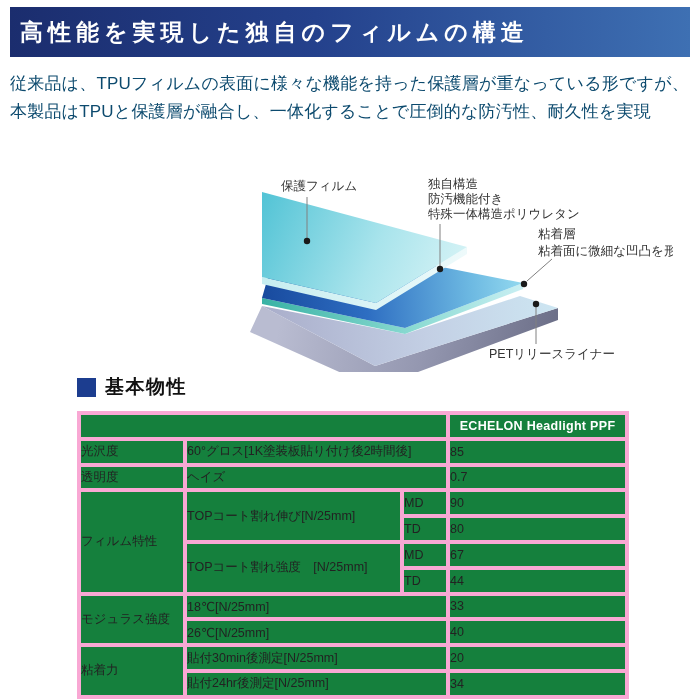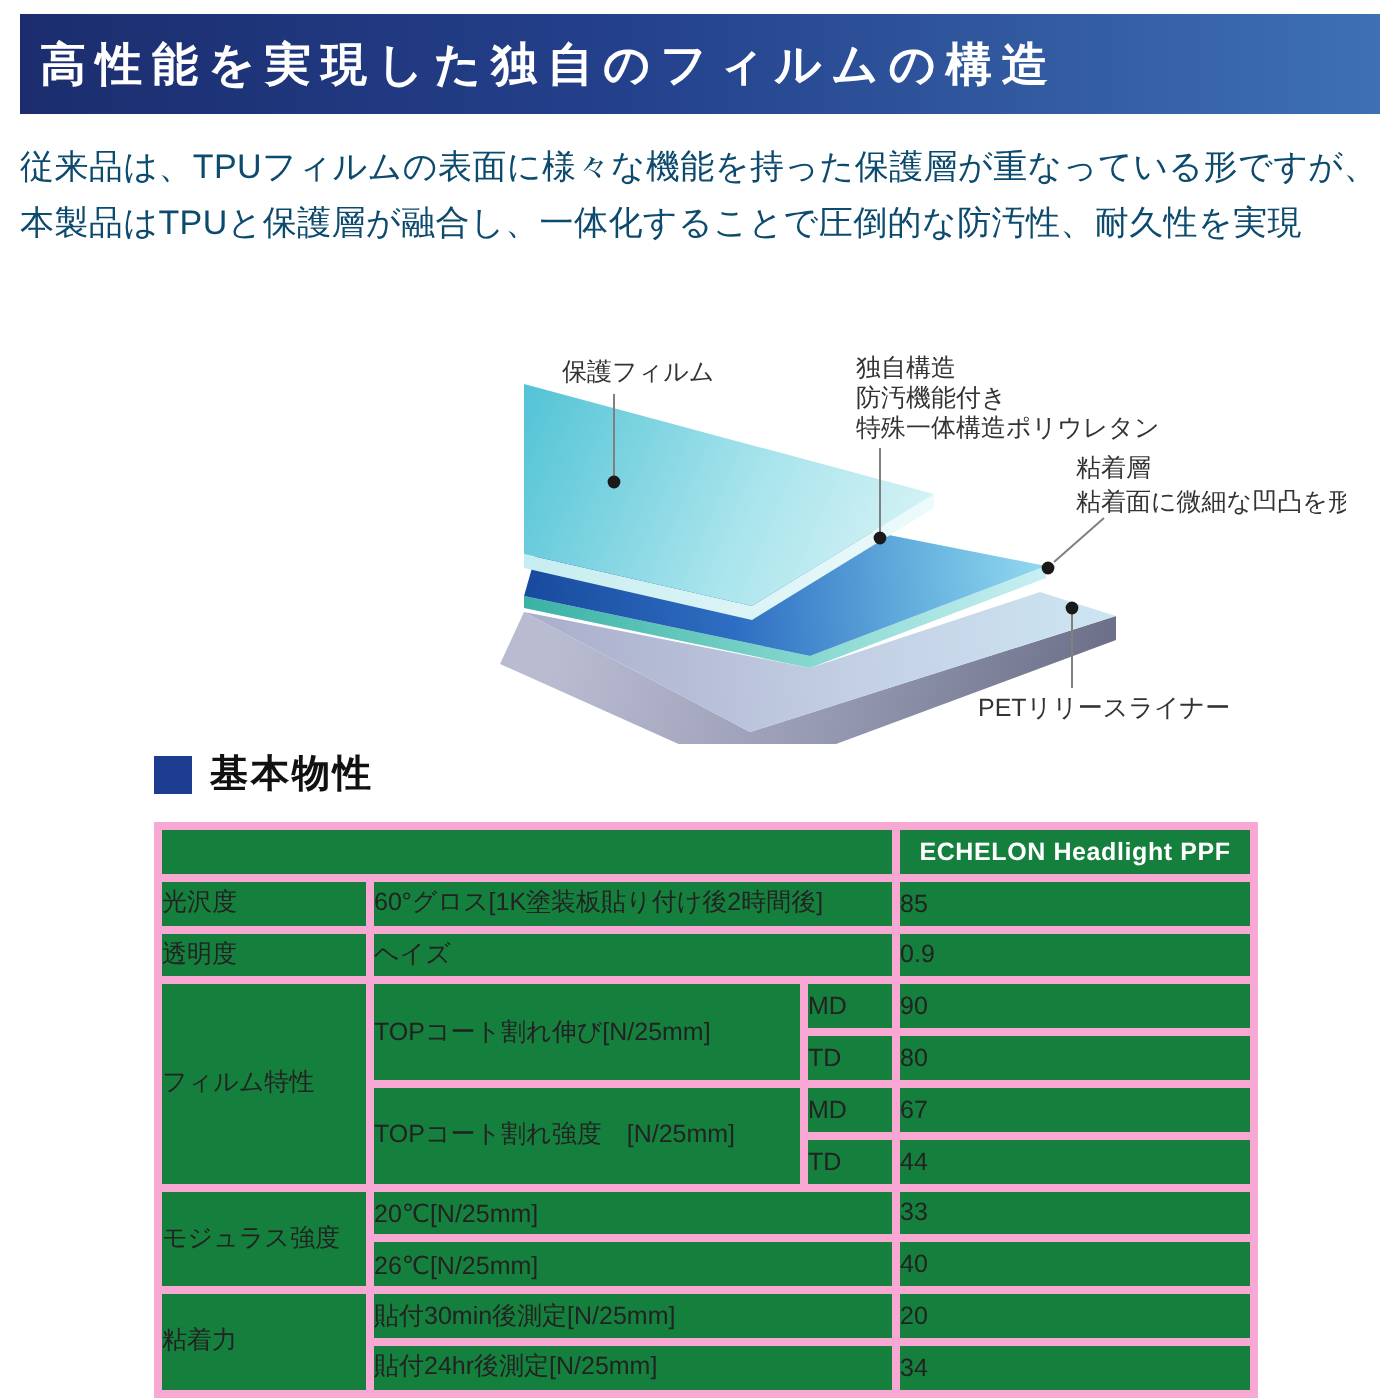--- a/index.html
+++ b/index.html
@@ -138,21 +138,21 @@
       <td class="prod">ECHELON Headlight PPF</td>
     </tr>
     <tr>
       <td class="cat">光沢度</td>
       <td class="test" colspan="2">60°グロス[1K塗装板貼り付け後2時間後]</td>
       <td class="val">85</td>
     </tr>
     <tr>
       <td class="cat">透明度</td>
       <td class="test" colspan="2">ヘイズ</td>
-      <td class="val">0.9</td>
+      <td class="val">0.7</td>
     </tr>
     <tr>
       <td class="cat" rowspan="4">フィルム特性</td>
       <td class="test" rowspan="2">TOPコート割れ伸び[N/25mm]</td>
       <td class="dir">MD</td>
       <td class="val">90</td>
     </tr>
     <tr>
       <td class="dir">TD</td>
       <td class="val">80</td>
@@ -161,21 +161,21 @@
       <td class="test" rowspan="2">TOPコート割れ強度　[N/25mm]</td>
       <td class="dir">MD</td>
       <td class="val">67</td>
     </tr>
     <tr>
       <td class="dir">TD</td>
       <td class="val">44</td>
     </tr>
     <tr>
       <td class="cat" rowspan="2">モジュラス強度</td>
-      <td class="test" colspan="2">20℃[N/25mm]</td>
+      <td class="test" colspan="2">18℃[N/25mm]</td>
       <td class="val">33</td>
     </tr>
     <tr>
       <td class="test" colspan="2">26℃[N/25mm]</td>
       <td class="val">40</td>
     </tr>
     <tr>
       <td class="cat" rowspan="2">粘着力</td>
       <td class="test" colspan="2">貼付30min後測定[N/25mm]</td>
       <td class="val">20</td>

